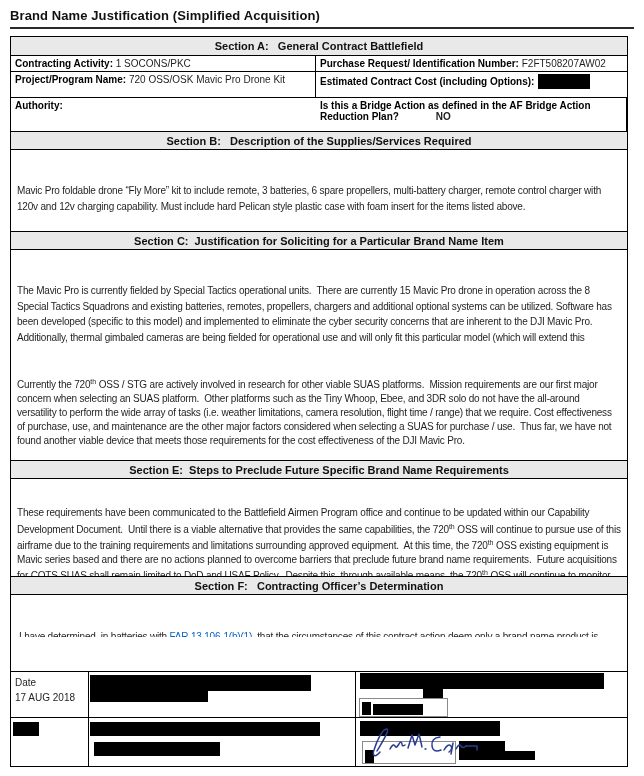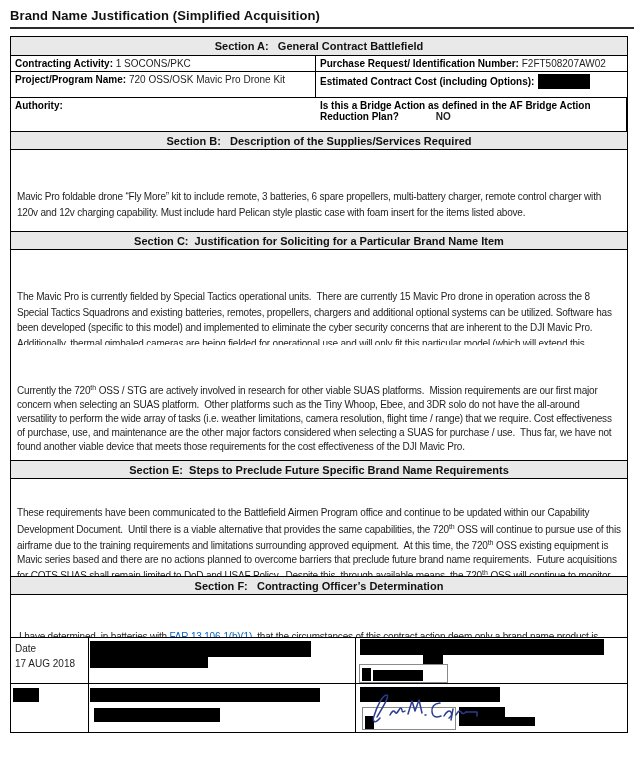--- a/index.html
+++ b/index.html
@@ -45,35 +45,36 @@
   .grid-a .r2{height:26px;border-bottom:1px solid var(--border);}
   .grid-a .r3{height:33px;}
   .lbl{font-weight:bold;color:#000;}
   .val{color:#1f1f1f;}
   .val-no{font-weight:bold;margin-left:34px;}
   .redact-inline{
     display:inline-block;width:52px;height:15px;background:var(--redaction);
     vertical-align:-4px;margin-left:4px;
   }
   
-  .sec-body{padding:8px 6px;font-size:10px;letter-spacing:-0.2px;overflow:hidden;white-space:pre-wrap;}
+  .sec-body{padding:2px 6px;font-size:10px;letter-spacing:-0.2px;overflow:hidden;white-space:pre-wrap;}
   .body-b{height:81px;line-height:15.5px;}
   .body-b .p1{margin-bottom:14px;}
   .body-c{height:95px;line-height:15.5px;}
   .body-d{height:115px;line-height:14px;}
   .body-d .p1{margin-bottom:13px;}
   .body-e{height:97px;line-height:13.2px;padding-top:1px;}
   .body-f{height:42px;line-height:15px;padding:4px 8px 0 8px;}
   .sup{vertical-align:super;font-size:7px;letter-spacing:0;}
   .link{color:var(--link);text-decoration:underline;cursor:pointer;}
   
   .sig-table{
     display:grid;grid-template-columns:78px 267px 1fr;
     border-top:1px solid var(--border);
     font-size:10px;
+    margin-top:34px;
   }
   .sig-cell{position:relative;overflow:visible;}
   .sig-cell.c1,.sig-cell.c2{border-right:1px solid var(--border);}
   .sig-row1{height:46px;border-bottom:1px solid var(--border);}
   .sig-row2{height:48px;}
   .date-cell{padding:3px 4px;line-height:15px;}
   .rbar{position:absolute;background:var(--redaction);}
   .outline-box{position:absolute;border:1px solid #8a8a8a;background:#fff;}
   .sig-svg{position:absolute;z-index:3;}
 </style>

